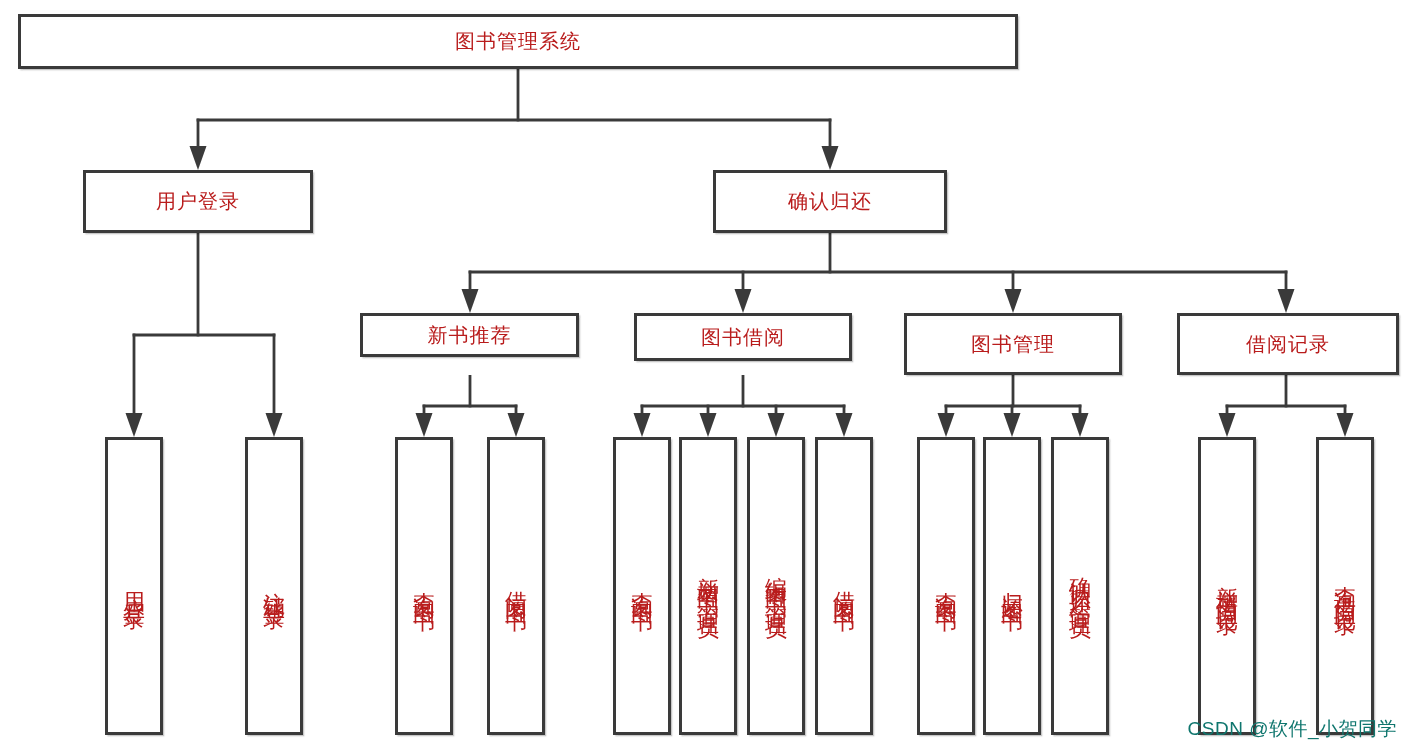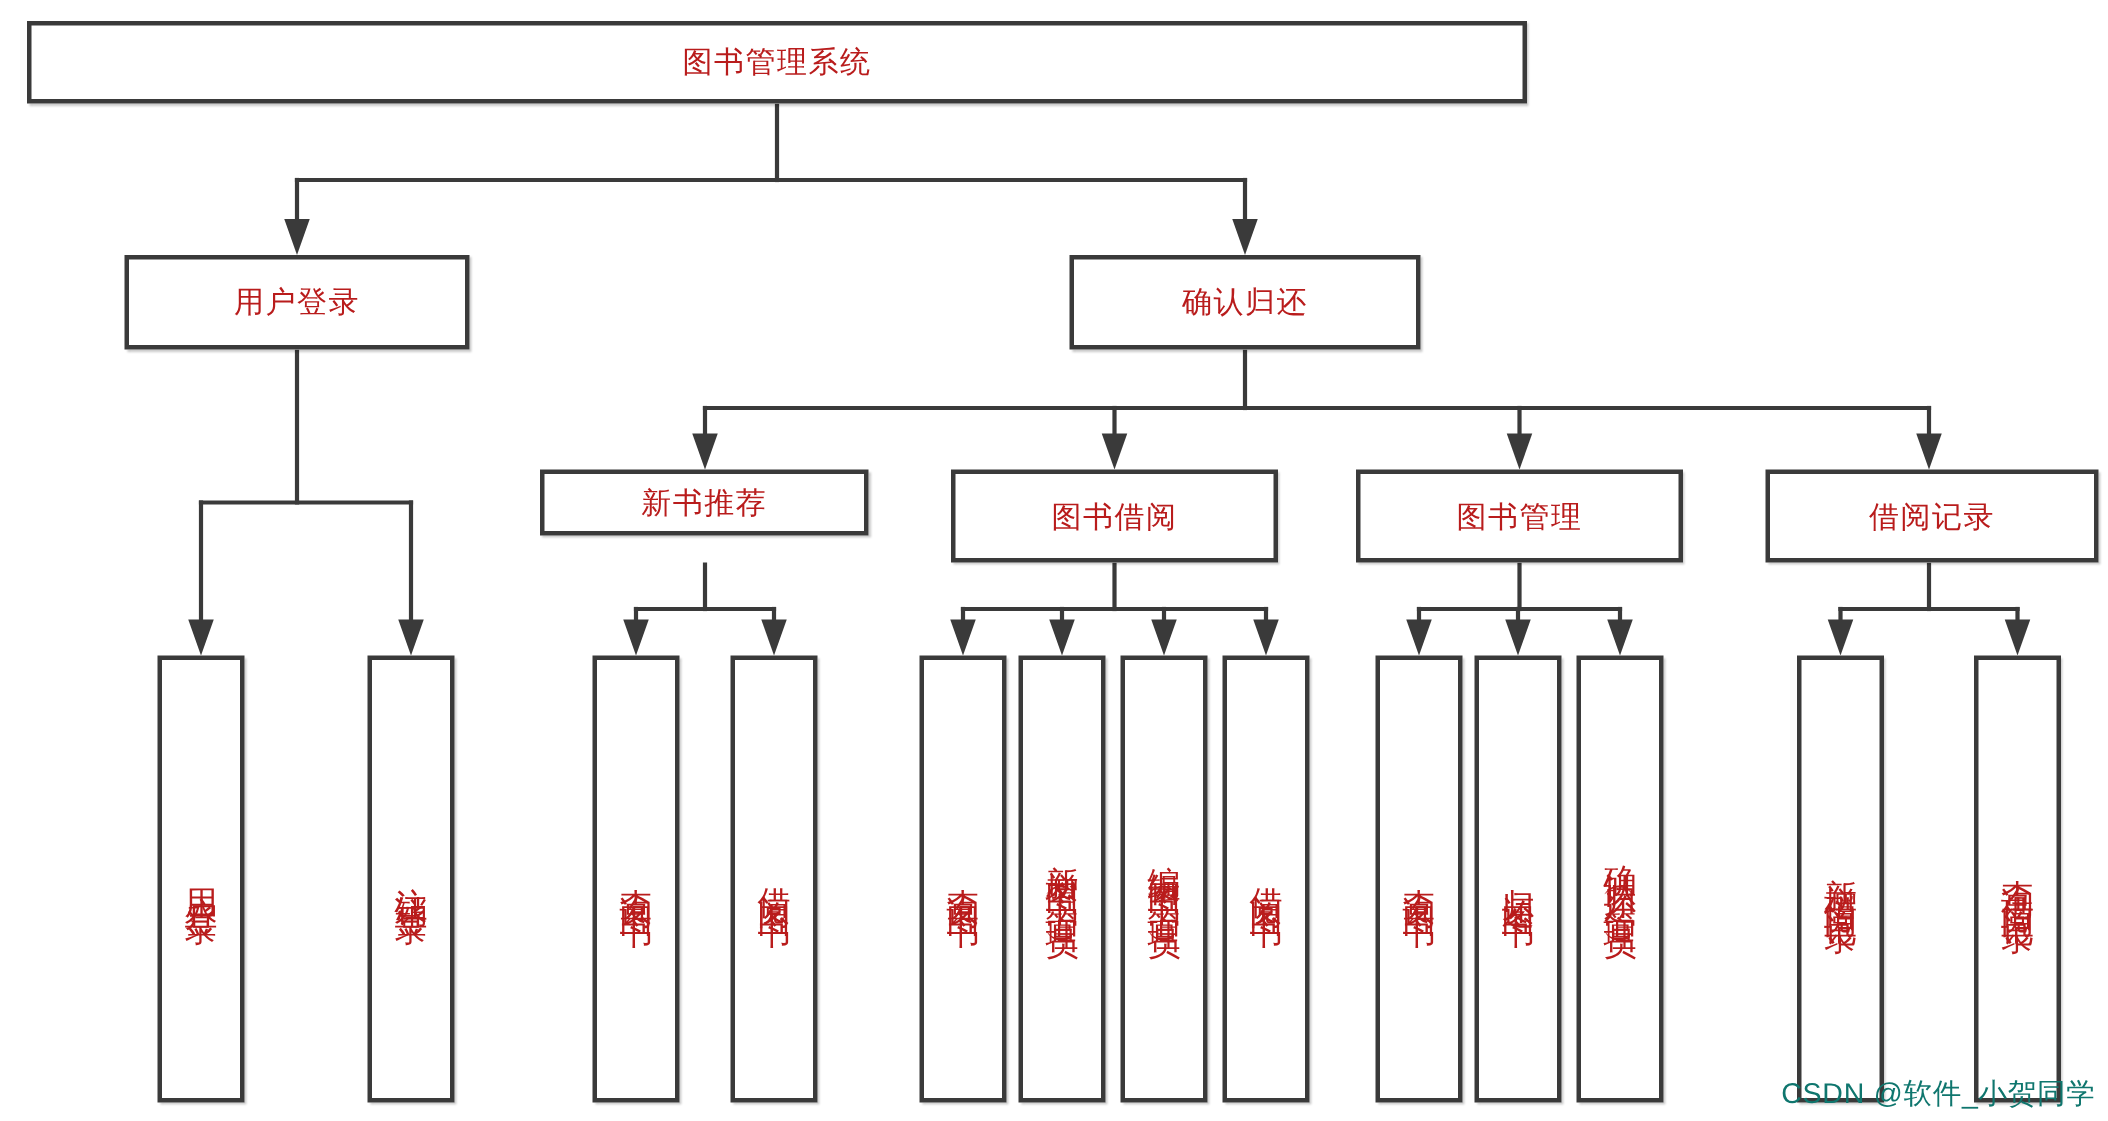--- a/index.html
+++ b/index.html
@@ -110,21 +110,21 @@
       <polygon points="1336.5,413 1353.5,413 1345,437"></polygon>
     </g>
   </svg>
 
   <div class="box hnode" style="left:18px;top:14px;width:1000px;height:55px">图书管理系统</div>
 
   <div class="box hnode" style="left:83px;top:170px;width:230px;height:63px">用户登录</div>
   <div class="box hnode" style="left:713px;top:170px;width:234px;height:63px">确认归还</div>
 
   <div class="box hnode" style="left:360px;top:313px;width:219px;height:44px">新书推荐</div>
-  <div class="box hnode" style="left:634px;top:313px;width:218px;height:62px">图书借阅</div>
+  <div class="box hnode" style="left:634px;top:313px;width:218px;height:48px">图书借阅</div>
   <div class="box hnode" style="left:904px;top:313px;width:218px;height:62px">图书管理</div>
   <div class="box hnode" style="left:1177px;top:313px;width:222px;height:62px">借阅记录</div>
 
   <div class="box vleaf" style="left:105px;top:437px;width:58px;height:298px">用户登录</div>
   <div class="box vleaf" style="left:245px;top:437px;width:58px;height:298px">注销登录</div>
 
   <div class="box vleaf" style="left:395px;top:437px;width:58px;height:298px">查询图书</div>
   <div class="box vleaf" style="left:487px;top:437px;width:58px;height:298px">借阅图书</div>
 
   <div class="box vleaf" style="left:613px;top:437px;width:58px;height:298px">查询图书</div>

